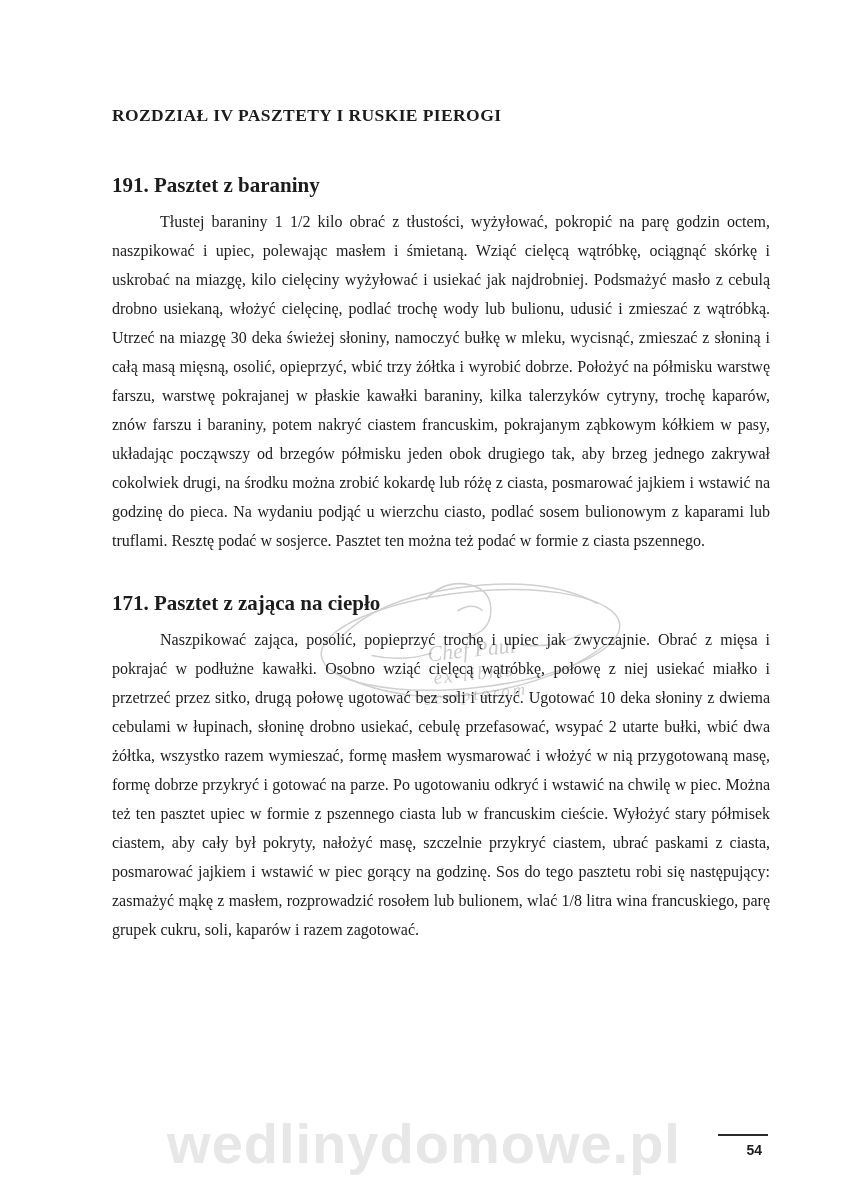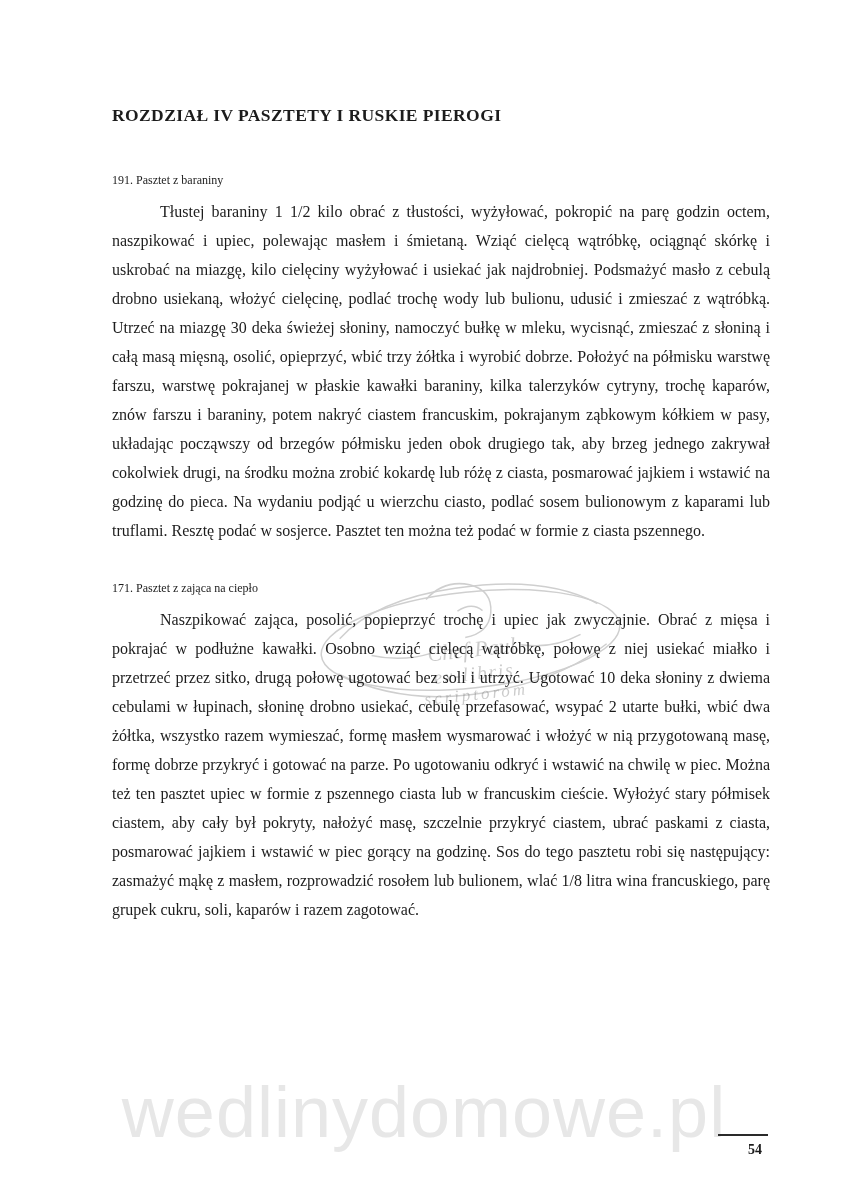--- a/index.html
+++ b/index.html
@@ -20,22 +20,22 @@
     z-index: 2;
   }
   .doc-title {
     padding-top: 105px;
     font-size: 17.5px;
     font-weight: bold;
     letter-spacing: 0.4px;
   }
   .section { margin: 0; }
   .section-heading {
-    font-size: 12px;
-    font-weight: normal;
+    font-size: 21px;
+    font-weight: bold;
   }
   .section-heading.first { margin-top: 47px; }
   .section-heading.second { margin-top: 36px; }
   .body-text {
     margin-top: 9px;
     font-size: 16px;
     line-height: 29px;
     text-align: justify;
     text-indent: 48px;
     color: #1c1c1c;
@@ -55,46 +55,46 @@
   }
   .exlibris svg { display: block; margin: 0 auto; opacity: 0.35; }
   .exlibris .wm-line1 { font-size: 22px; font-style: italic; margin-top: -78px; }
   .exlibris .wm-line2 { font-size: 19px; font-style: italic; letter-spacing: 2px; }
   .exlibris .wm-line3 { font-size: 17px; font-style: italic; letter-spacing: 3px; }
   
   .site-watermark {
     position: absolute;
     left: 50%;
     transform: translateX(-50%);
-    bottom: 47px;
+    bottom: 24px;
     z-index: 0;
     pointer-events: none;
     white-space: nowrap;
     font-family: "Liberation Sans", sans-serif;
-    font-size: 72px;
-    font-weight: 400;
+    font-size: 56px;
+    font-weight: 700;
     letter-spacing: 1px;
     color: #e7e7e7;
   }
   .page-number-block {
     position: absolute;
     right: 80px;
     bottom: 42px;
     z-index: 3;
     text-align: right;
   }
   .page-number-rule {
     width: 50px;
     height: 0;
     border-top: 2px solid #2a2a2a;
     margin-left: auto;
     margin-bottom: 6px;
   }
   .page-number {
-    font-family: Liberation Serif, serif;
+    font-family: Liberation Sans, sans-serif;
     font-size: 14px;
     font-weight: bold;
     color: #1c1c1c;
     padding-right: 6px;
   }
 </style>
 </head>
 <body>
 
 <div class="page">

